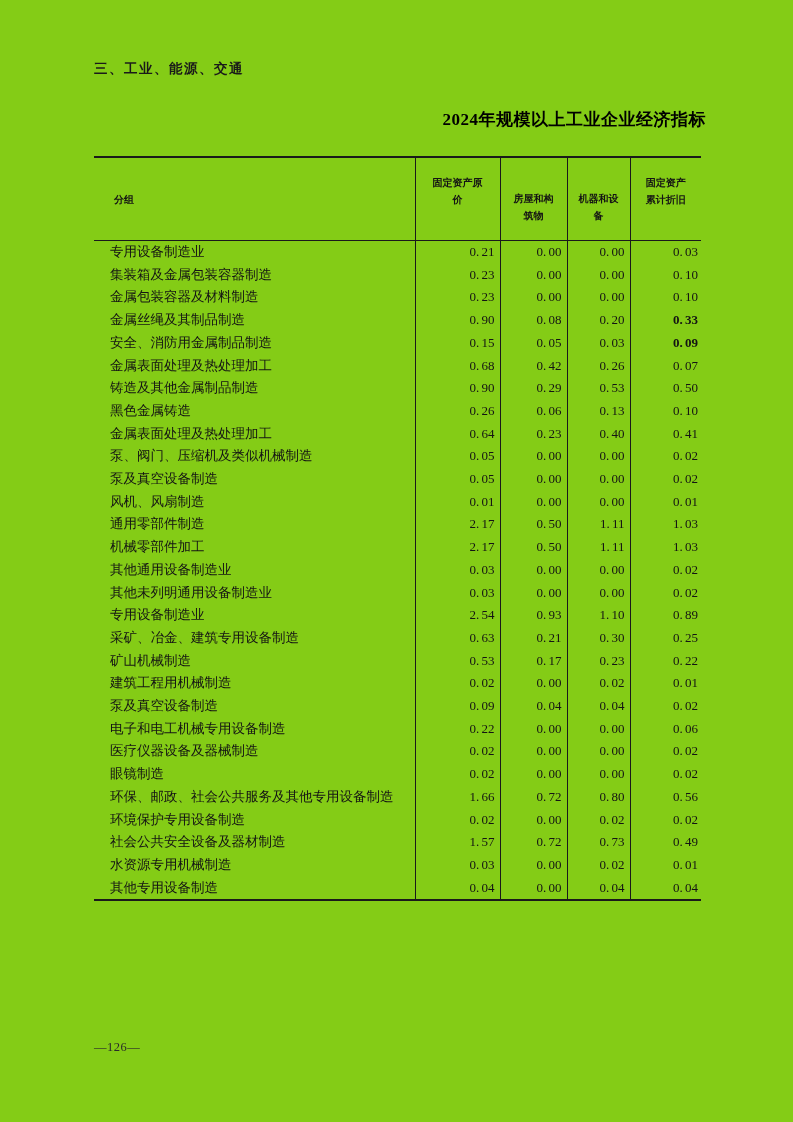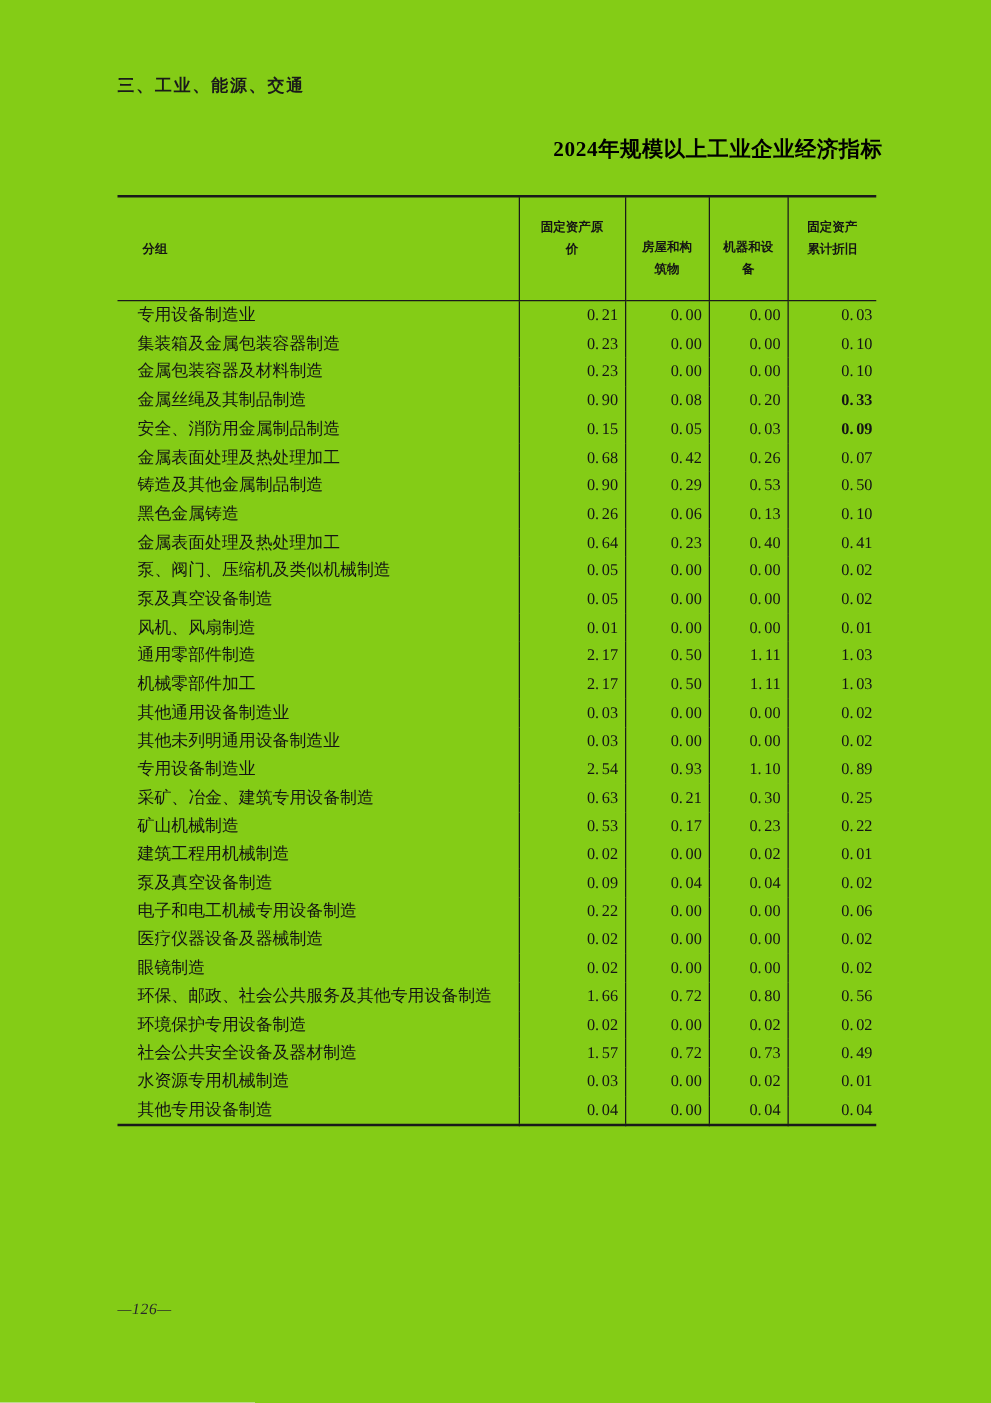--- a/index.html
+++ b/index.html
@@ -81,21 +81,20 @@
     padding-right:3px;
   }
   td.value-cell.bold{
     font-weight:bold;
   }
   .page-footer{
     position:absolute;left:94px;top:1040px;
     font-size:12.5px;
     color:#2a2a2a;
     letter-spacing:0.5px;
-    font-style:italic;
   }
 </style>
 </head>
 <body>
 
 <div class="page">
 
   <div class="section-header">三、工业、能源、交通</div>
 
   <h1 class="doc-title">2024年规模以上工业企业经济指标</h1>

